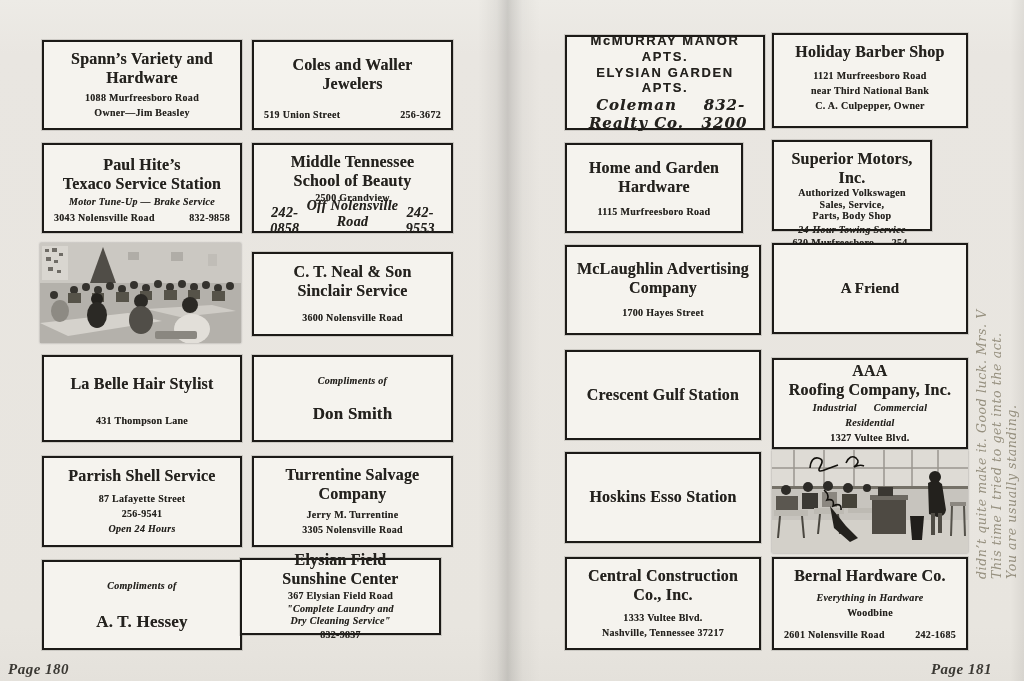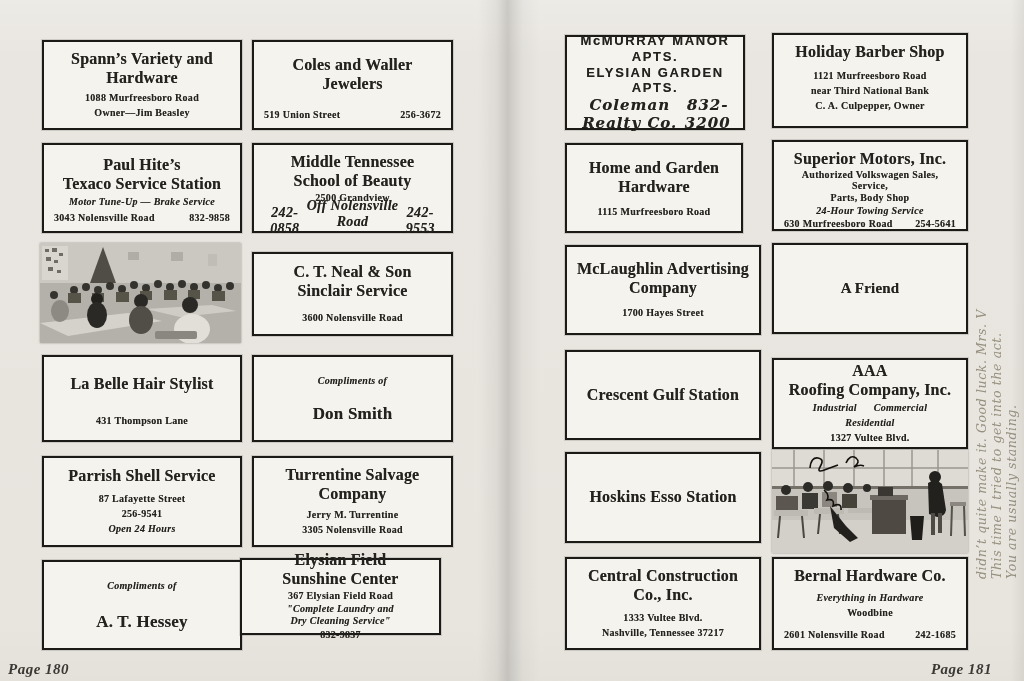--- a/index.html
+++ b/index.html
@@ -224,21 +224,21 @@
 
   <div class="ad" style="left:240px;top:558px;width:201px;height:77px;justify-content:center">
     <div class="title">Elysian Field</div>
     <div class="title">Sunshine Center</div>
     <div class="sm">367 Elysian Field Road</div>
     <div class="sm it" style="line-height:1.2">"Complete Laundry and</div>
     <div class="sm it" style="line-height:1.2">Dry Cleaning Service"</div>
     <div class="sm">832-9837</div>
   </div>
 
-  <div class="ad" style="left:565px;top:35px;width:180px;height:95px;justify-content:center">
+  <div class="ad" style="left:565px;top:35px;width:200px;height:95px;justify-content:center">
     <div class="sans-caps">McMURRAY MANOR APTS.</div>
     <div class="gap8"></div>
     <div class="sans-caps">ELYSIAN GARDEN APTS.</div>
     <div class="gap8"></div>
     <div class="row">
       <span class="script">Coleman Realty Co.</span>
       <span class="script">832-3200</span>
     </div>
   </div>
 
@@ -252,21 +252,21 @@
 
   <div class="ad" style="left:565px;top:143px;width:178px;height:90px">
     <div class="gap6"></div>
     <div class="title">Home and Garden</div>
     <div class="title">Hardware</div>
     <div class="grow"></div>
     <div class="sm">1115 Murfreesboro Road</div>
     <div class="gap4"></div>
   </div>
 
-  <div class="ad" style="left:772px;top:140px;width:196px;height:91px">
+  <div class="ad" style="left:772px;top:140px;width:160px;height:91px">
     <div class="title">Superior Motors, Inc.</div>
     <div class="sm" style="line-height:1.15">Authorized Volkswagen Sales, Service,</div>
     <div class="sm" style="line-height:1.15">Parts, Body Shop</div>
     <div class="gap4"></div>
     <div class="sm it">24-Hour Towing Service</div>
     <div class="grow"></div>
     <div class="row">
       <span>630 Murfreesboro Road</span>
       <span>254-5641</span>
     </div>

